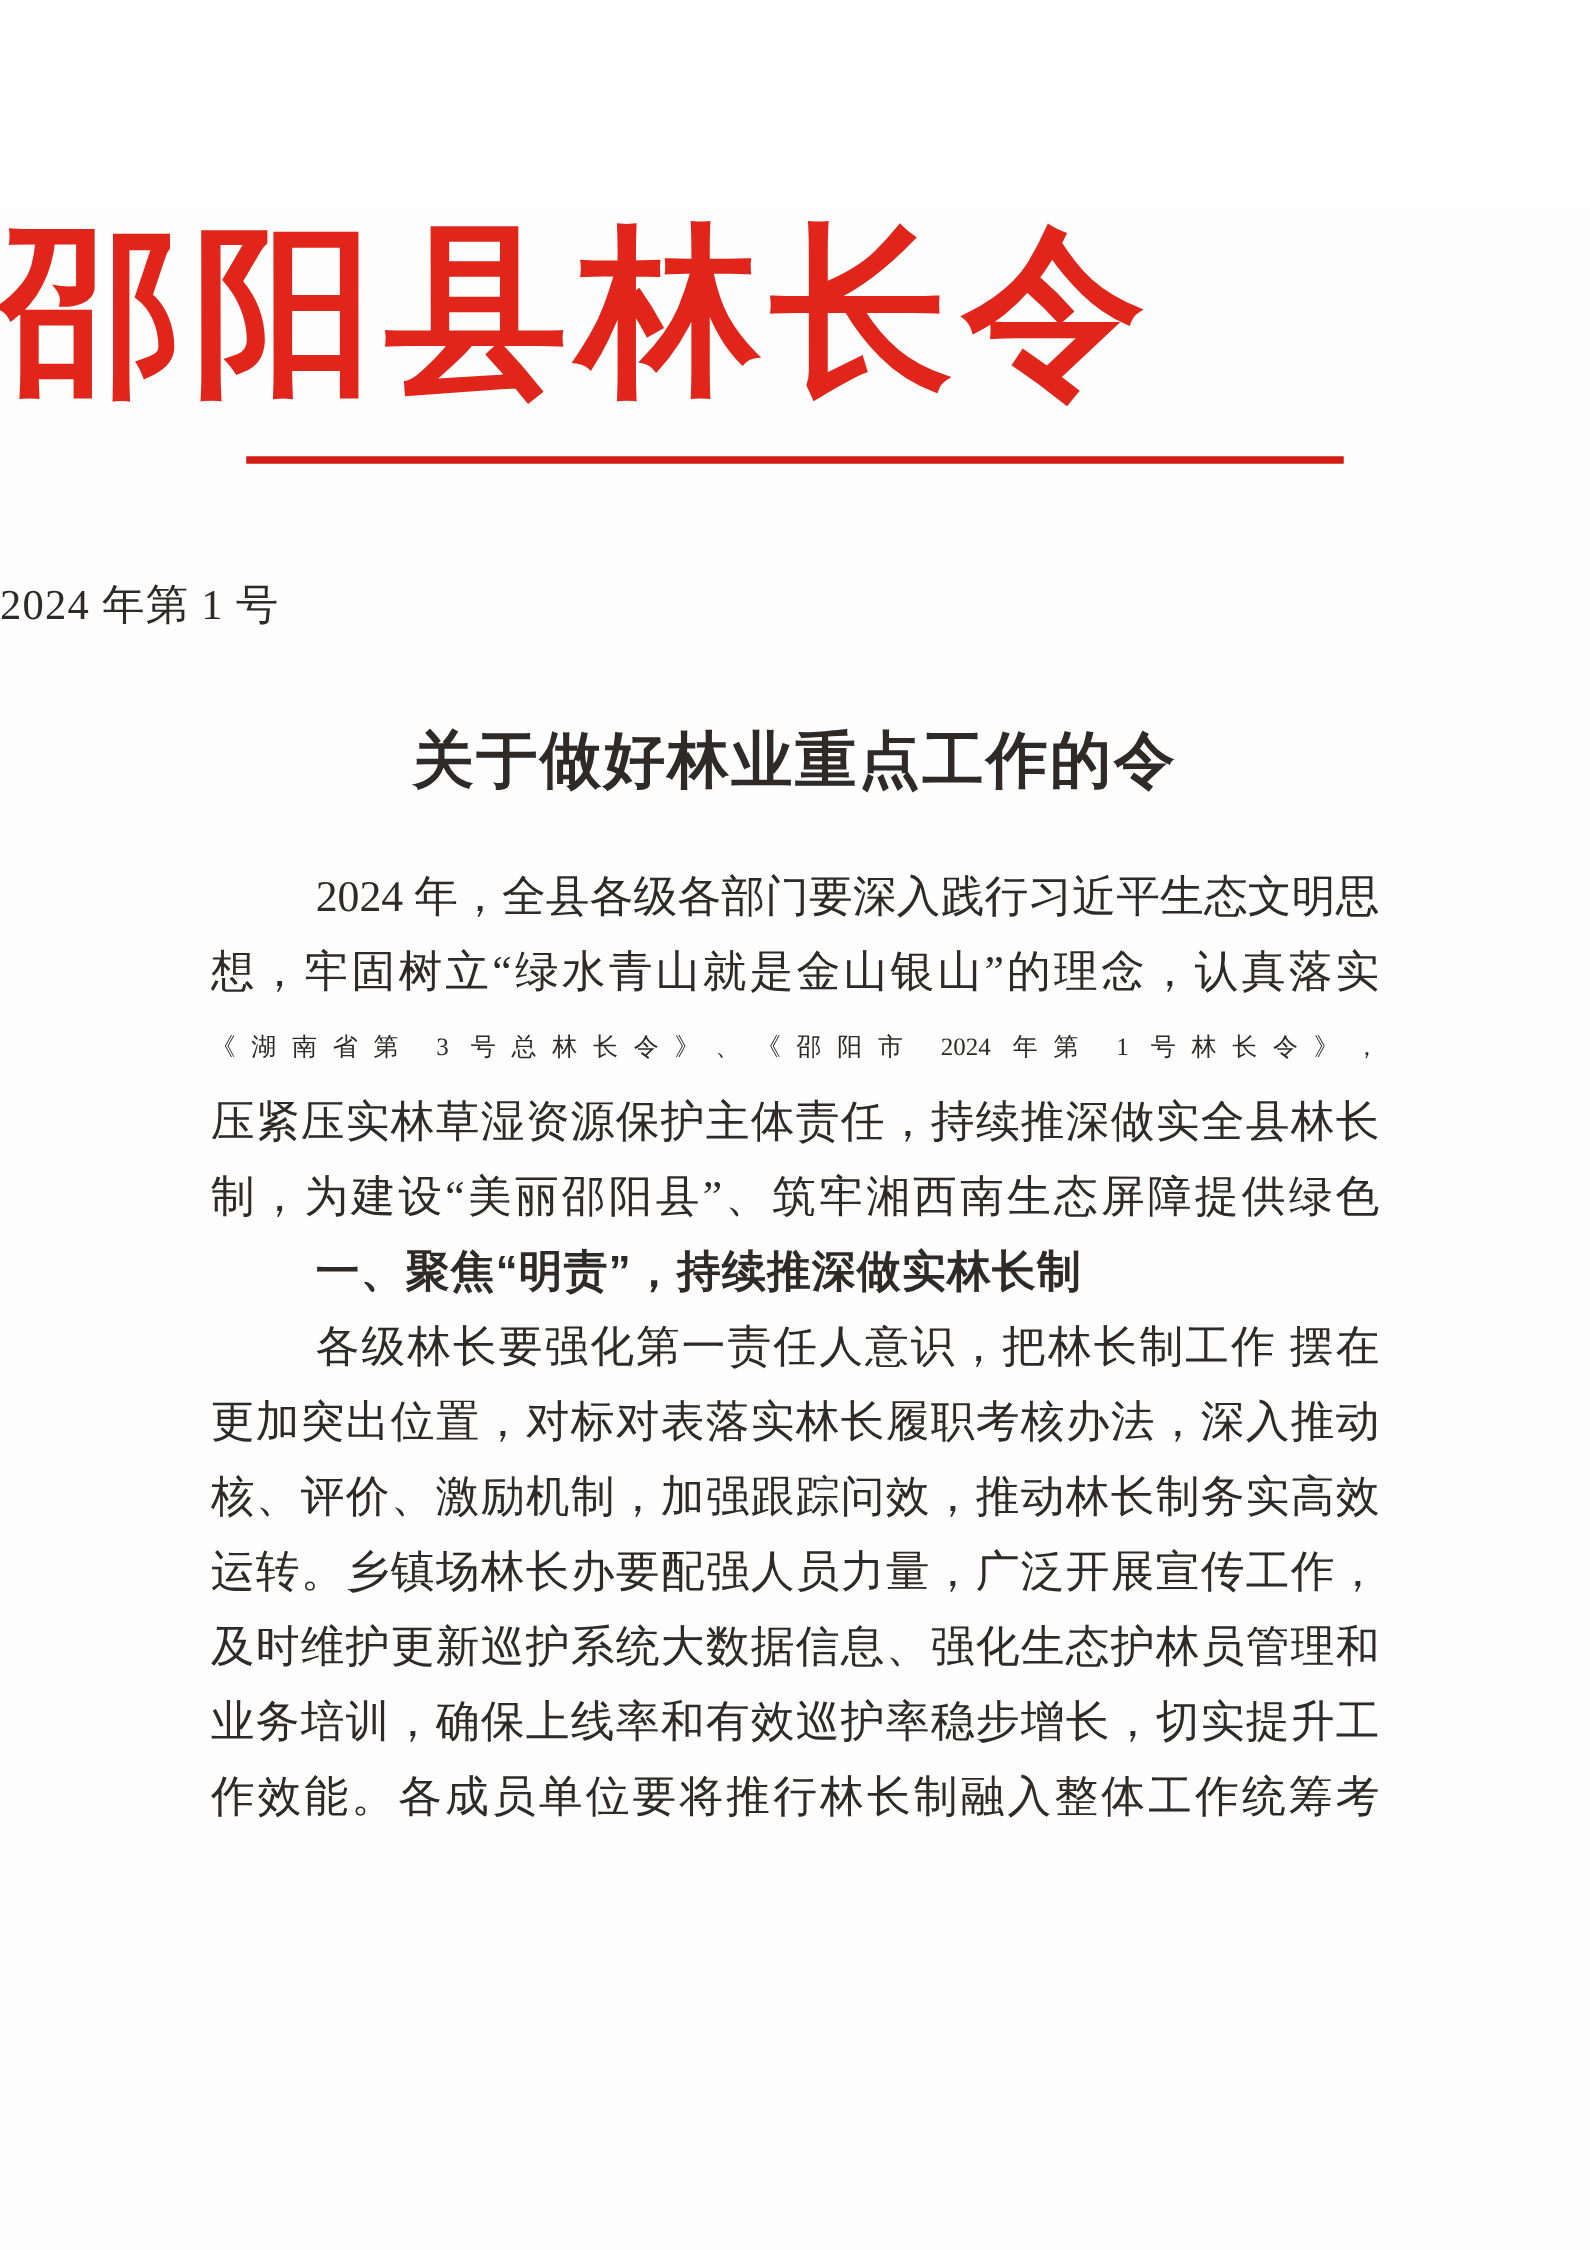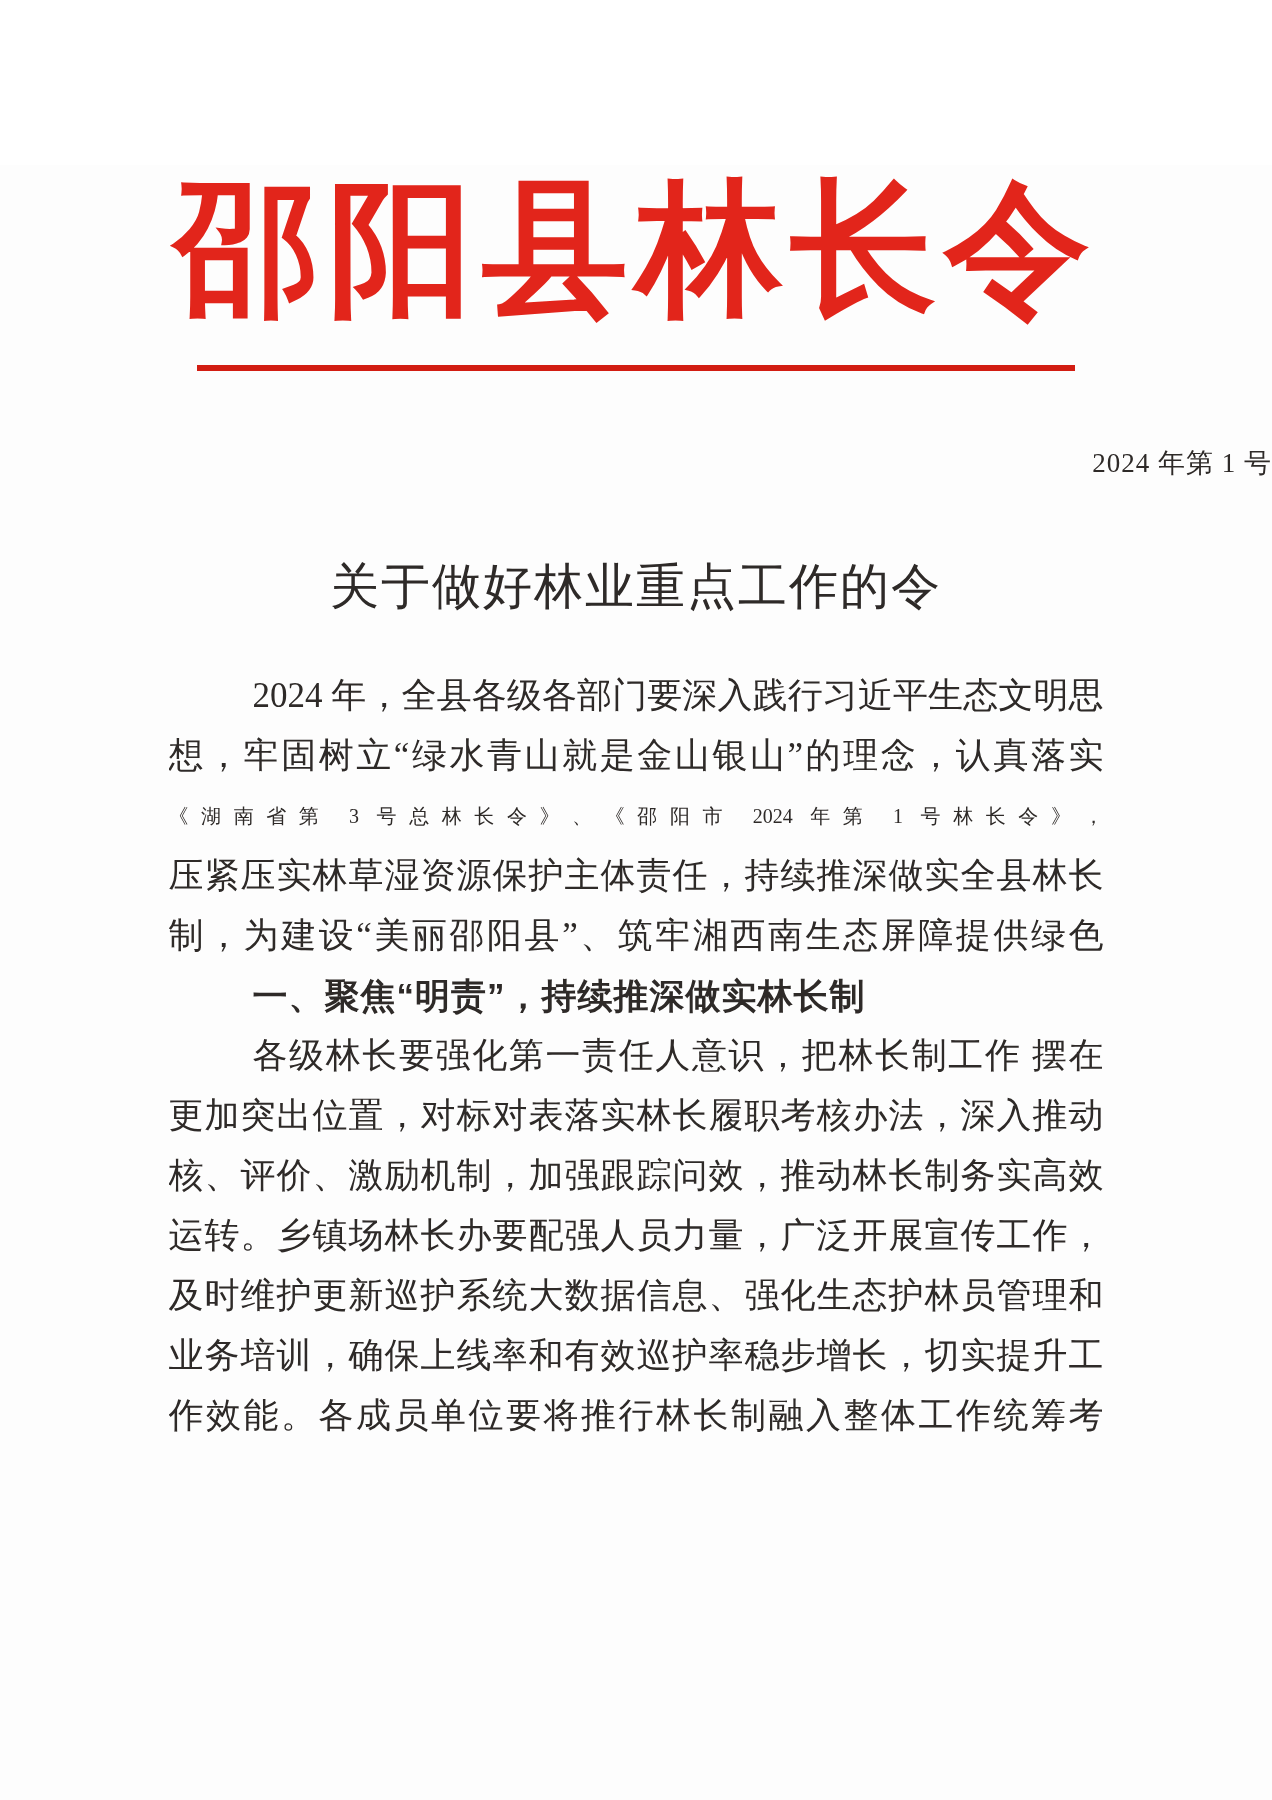--- a/index.html
+++ b/index.html
@@ -17,47 +17,46 @@
   }
   .page {
     position: relative;
     width: 1272px;
     height: 1800px;
     background: #fdfdfd;
     color: var(--text-color);
   }
   .banner-title {
     margin: 165px auto 0;
-    text-align: center;
     font-size: 146px;
     line-height: 170px;
     font-weight: bold;
     letter-spacing: 8px;
     white-space: nowrap;
     color: var(--accent-red);
   }
   .red-rule {
     width: 878px;
     height: 6px;
     margin: 30px auto 0;
     background: var(--rule-red);
   }
   .issue-number {
-    margin-top: 73px;
-    text-align: right;
-    font-size: 27px;
+    margin-top: 95px;
+    text-align: left;
+    font-size: 34px;
     line-height: 38px;
     letter-spacing: 1px;
   }
   .doc-title {
     margin-top: 76px;
     text-align: center;
     font-size: 49px;
     line-height: 58px;
-    font-weight: normal;
+    font-weight: bold;
     letter-spacing: 2px;
   }
   .body-text {
     width: 935px;
     margin: 50px auto 0;
     font-size: 35px;
   }
   .line {
     height: 60px;
     line-height: 60px;

